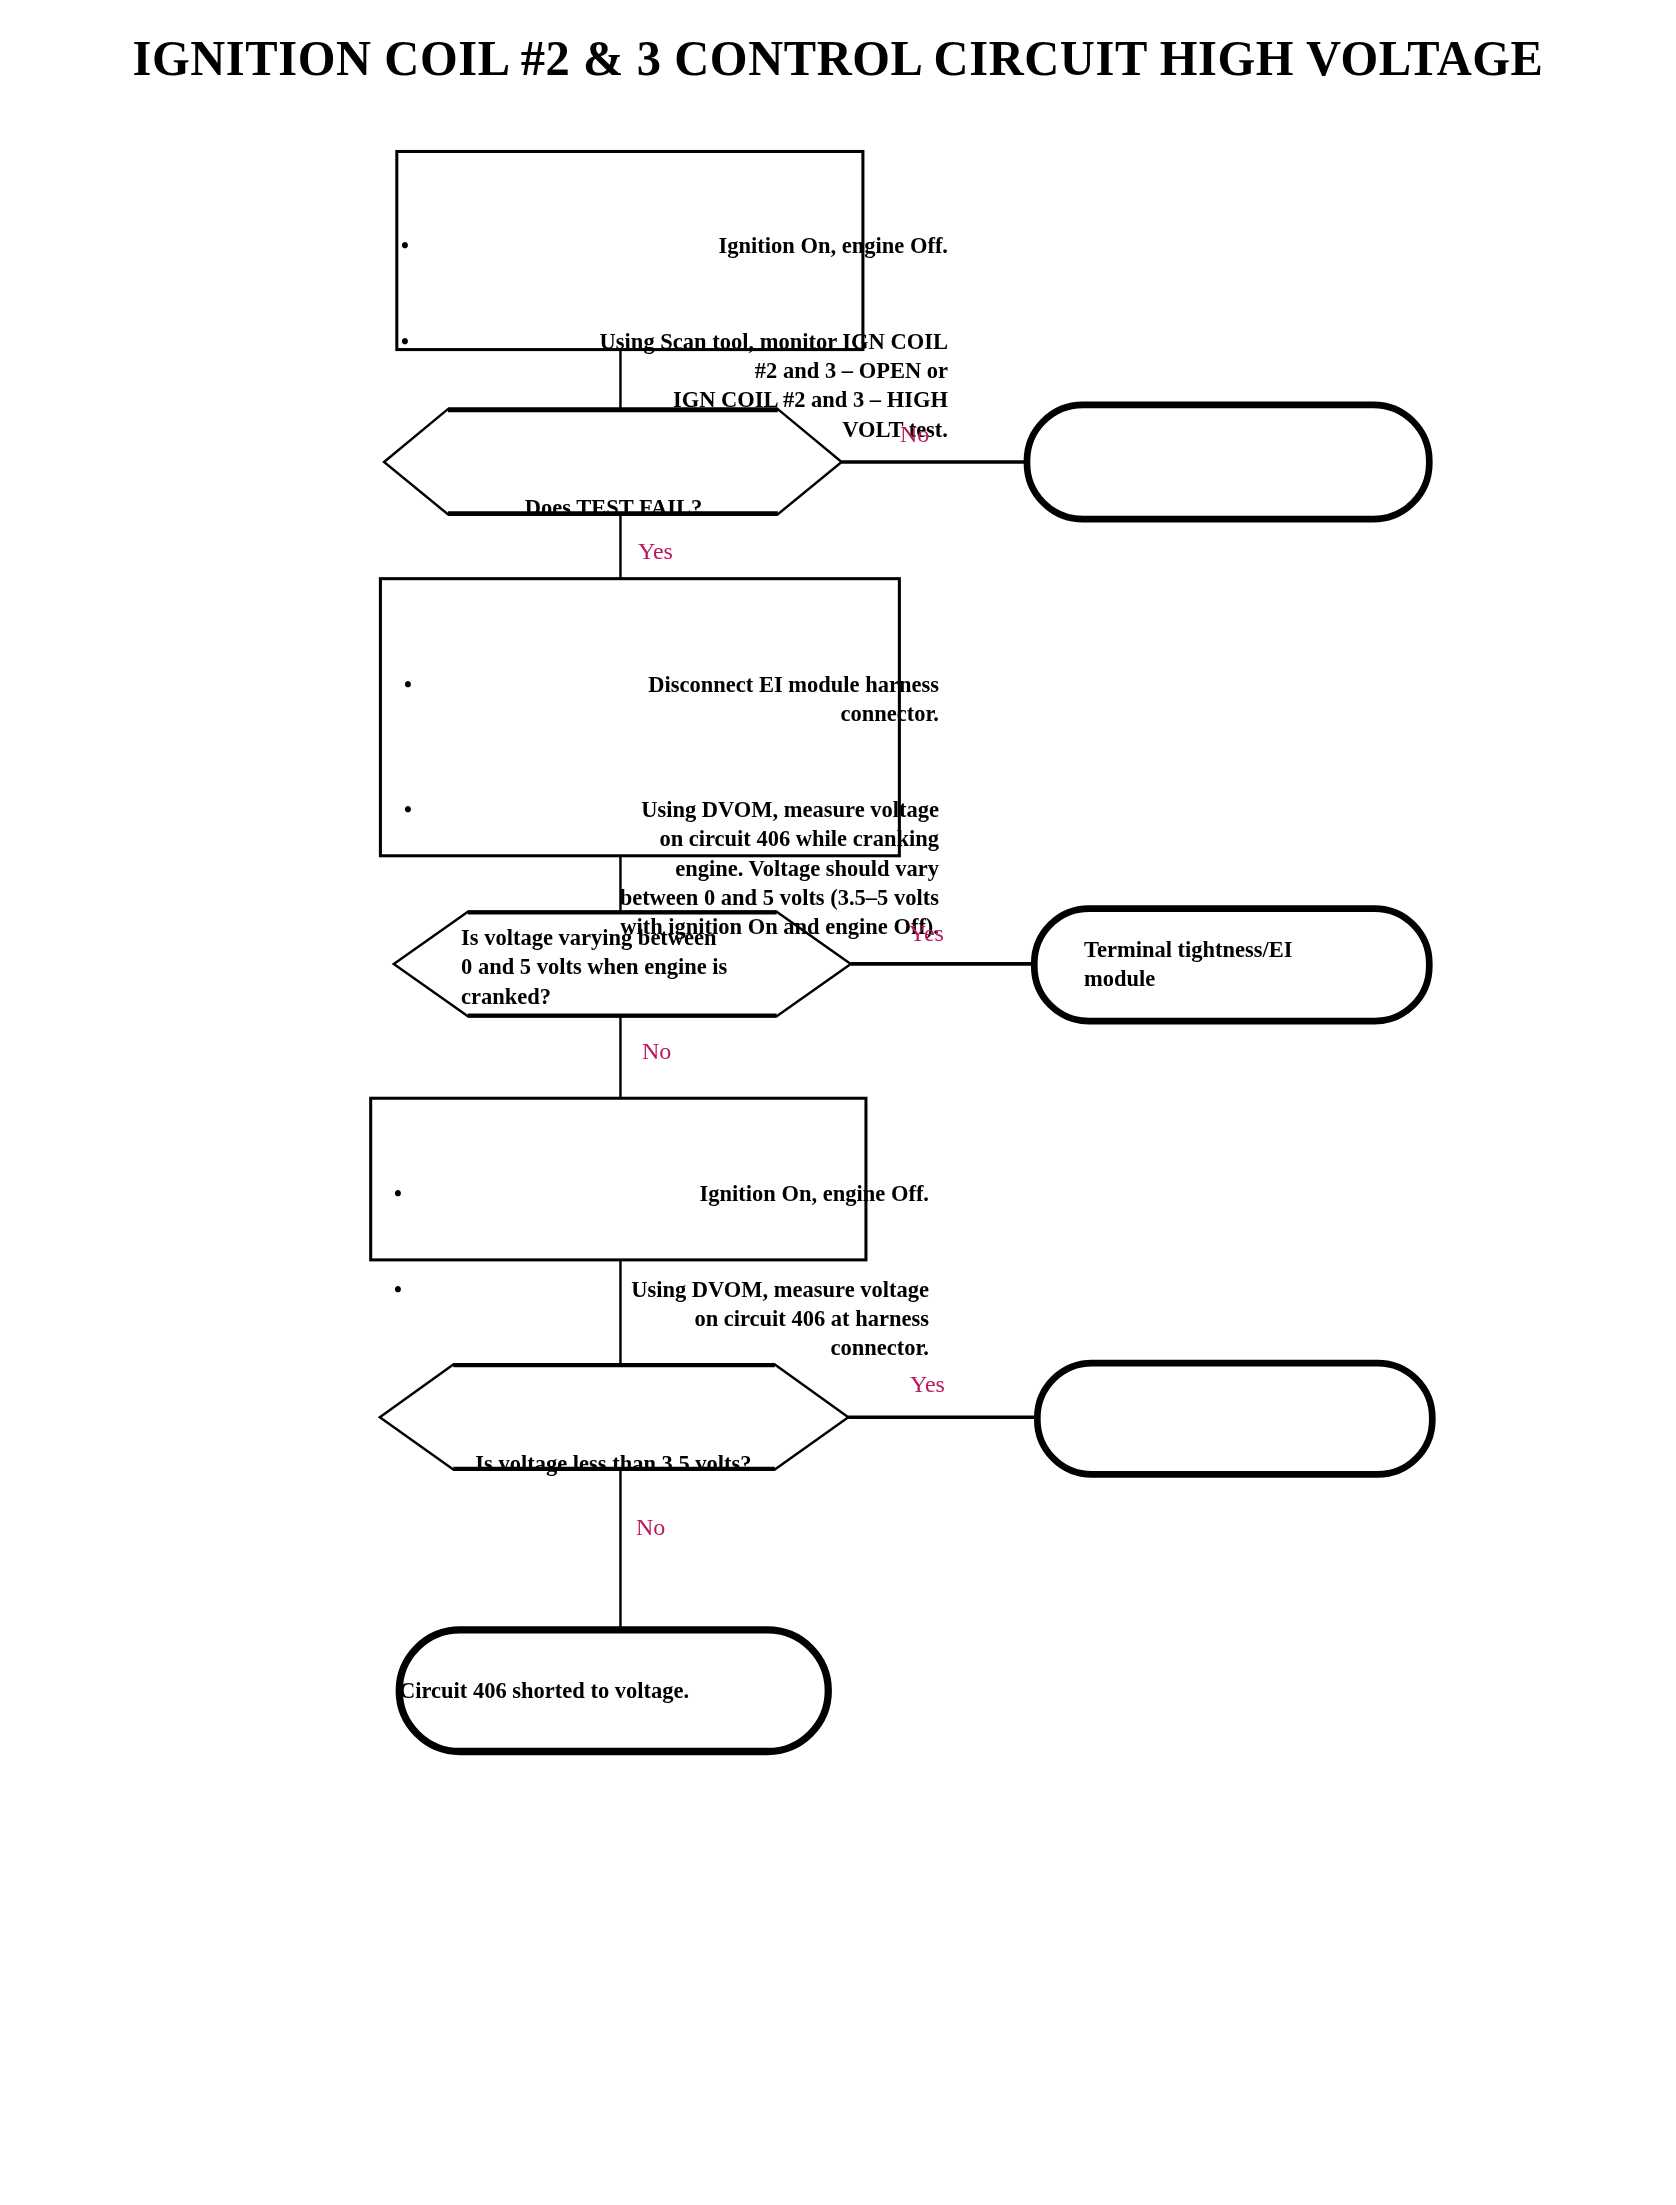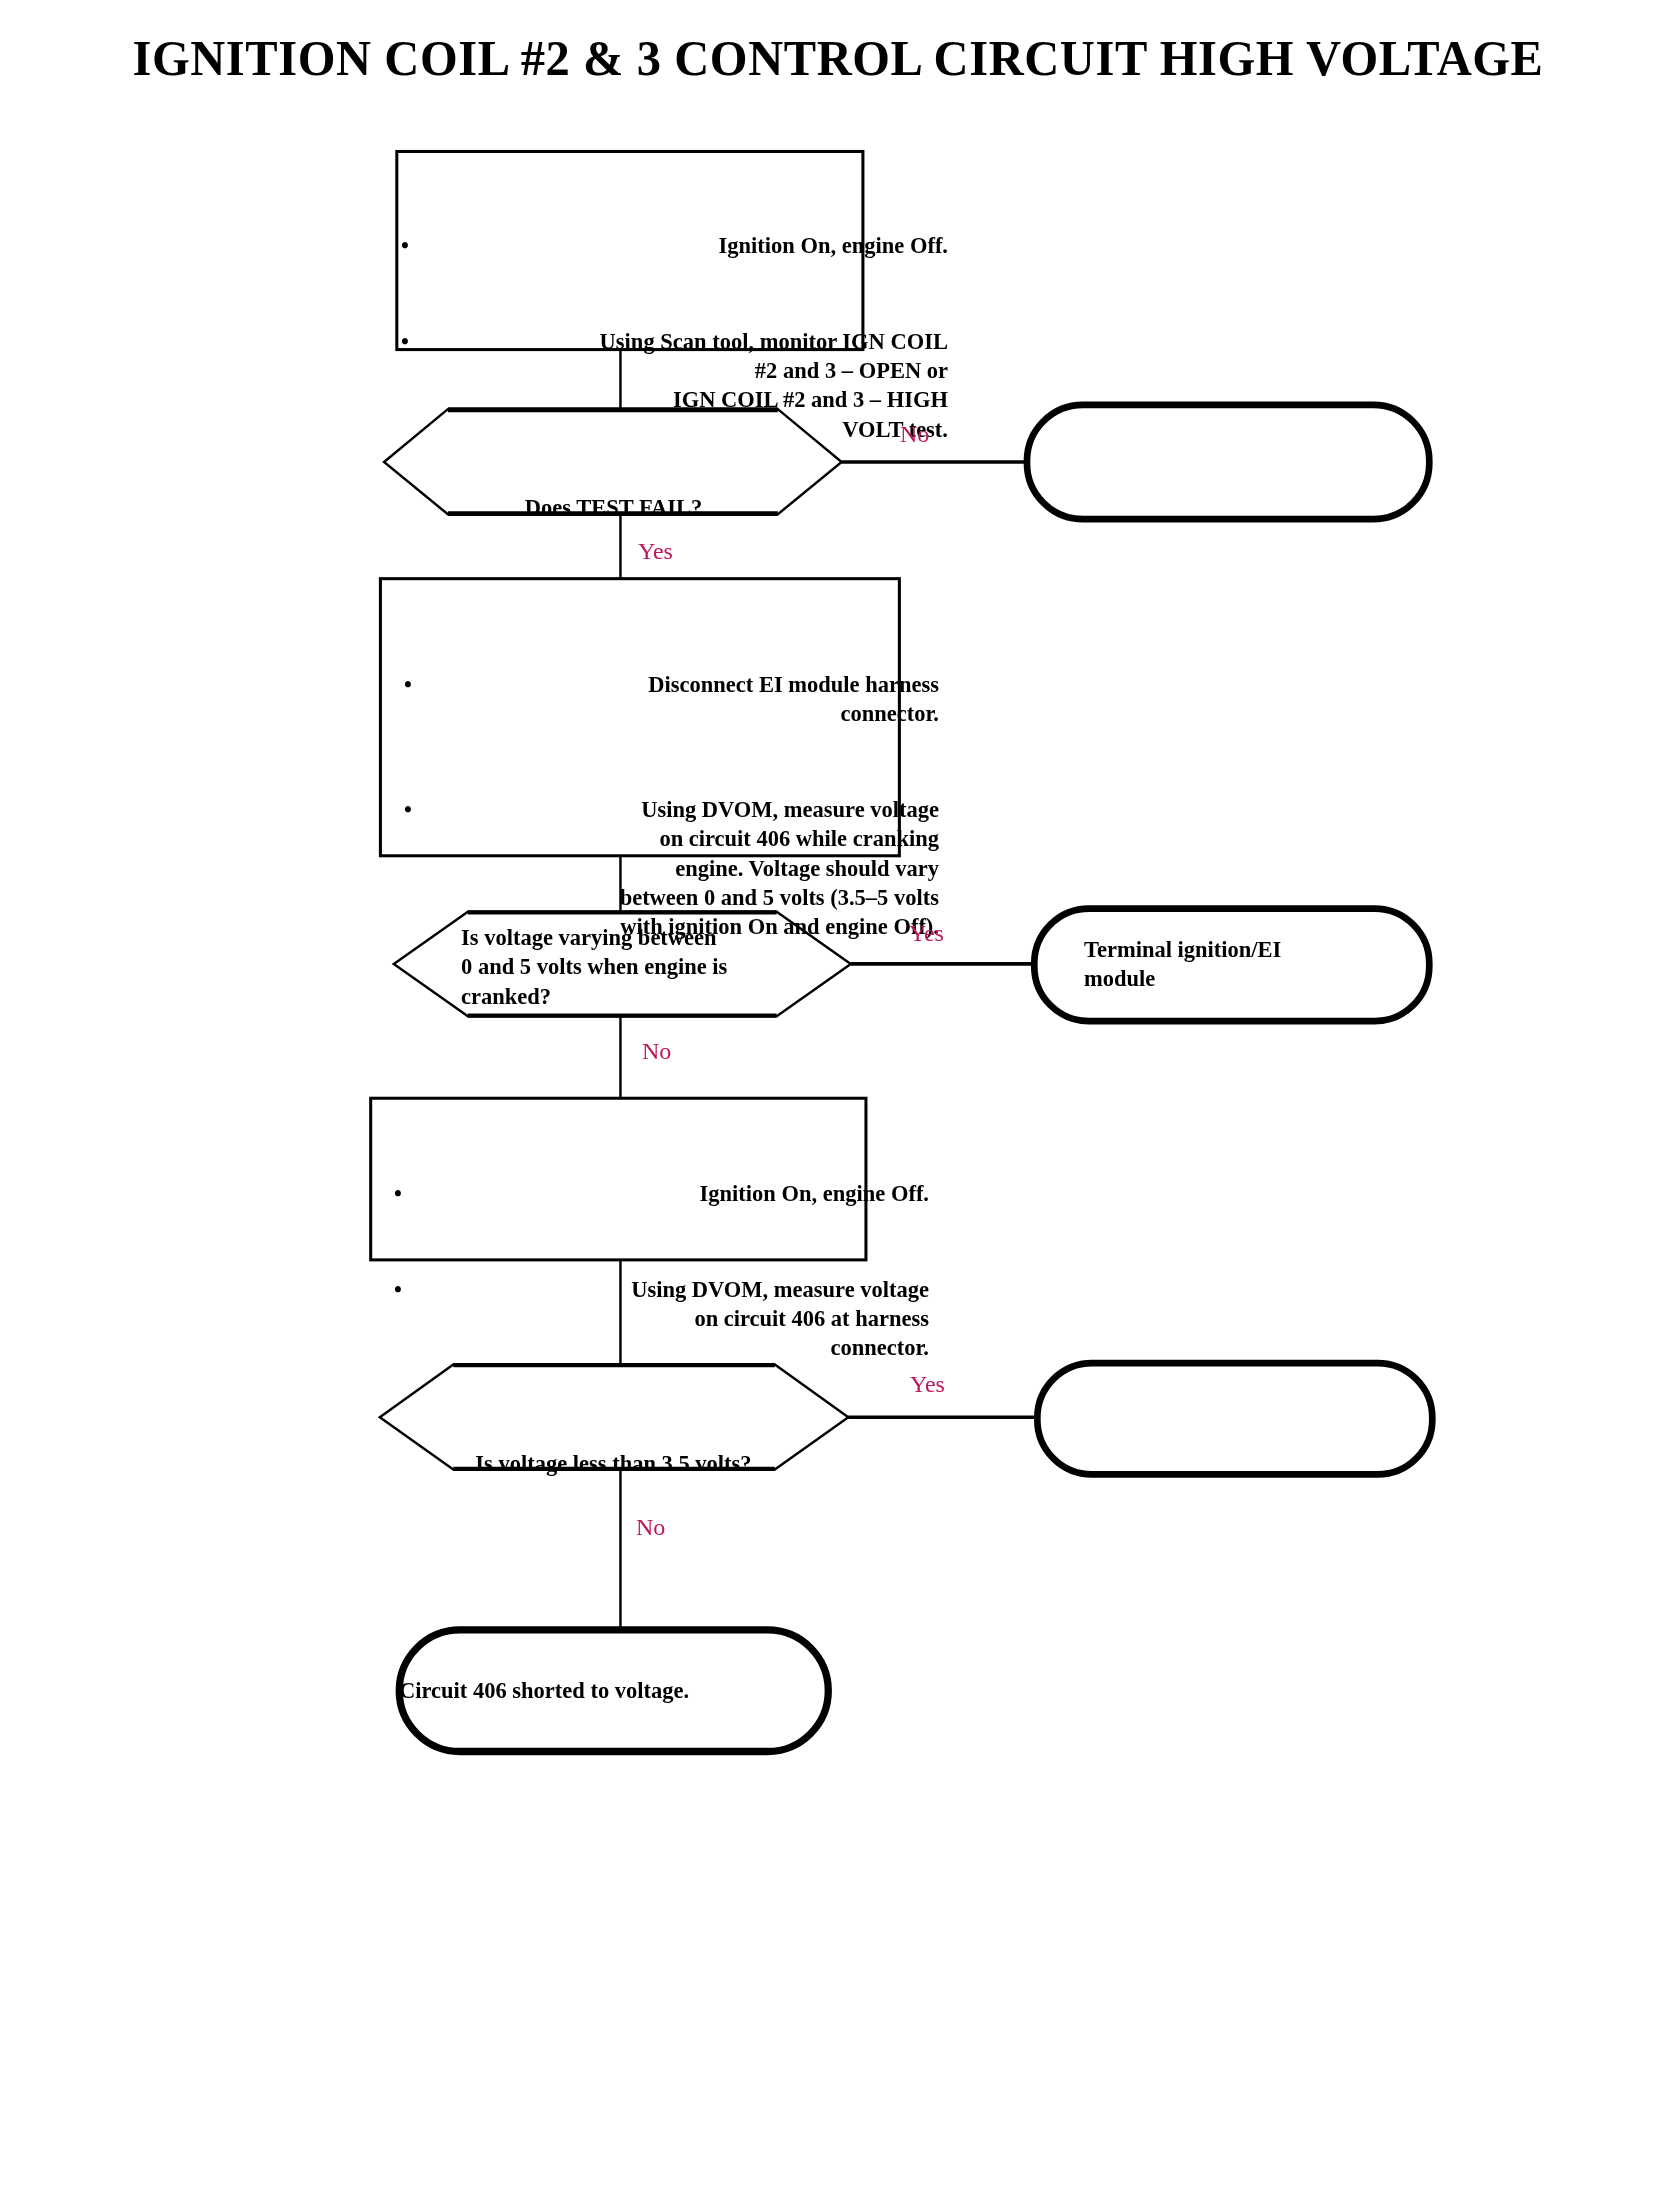--- a/index.html
+++ b/index.html
@@ -186,21 +186,21 @@
 engine. Voltage should vary
 between 0 and 5 volts (3.5–5 volts
 with ignition On and engine Off).</span>
     </div>
   </div>
 
   <div class="node-text dec-text leftal" style="left:461px; top:923px; width:377px;">Is voltage varying between
 0 and 5 volts when engine is
 cranked?</div>
 
-  <div class="node-text term-text" style="left:1084px; top:935px; width:340px;">Terminal ignition/EI
+  <div class="node-text term-text" style="left:1084px; top:935px; width:340px;">Terminal tightness/EI
 module</div>
 
   <div class="node-text proc-text" style="left:394px; top:1120px; width:535px;">
     <div class="bullet-row">
       <span class="bullet-dot">•</span>
       <span class="bullet-body">Ignition On, engine Off.</span>
     </div>
     <div class="bullet-row">
       <span class="bullet-dot">•</span>
       <span class="bullet-body">Using DVOM, measure voltage

